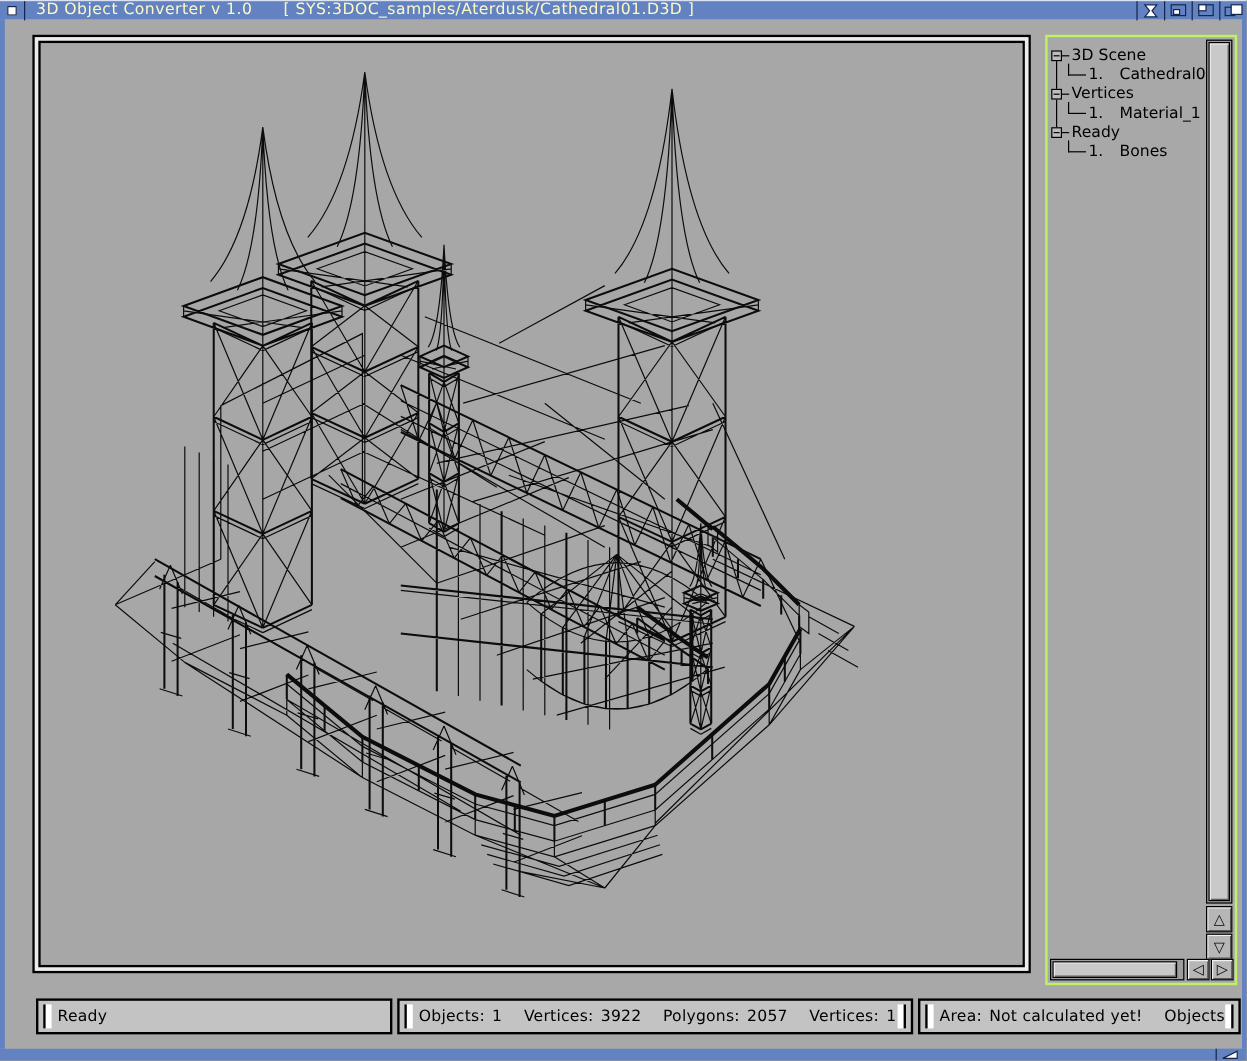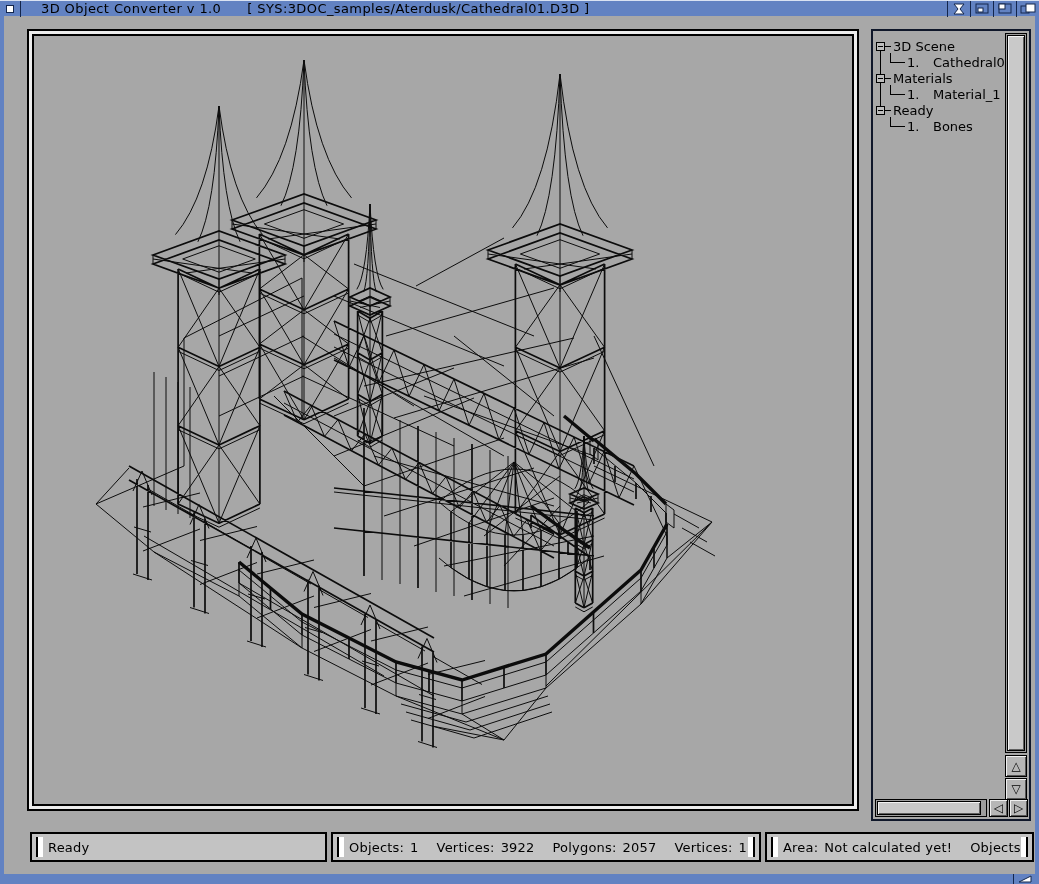--- a/index.html
+++ b/index.html
@@ -12,22 +12,22 @@
   .titlebar{
     position:absolute;left:0;top:0;width:1039px;height:16px;background:#6282c2;
     border-top:1px solid #d9e2f2;display:flex;align-items:center;
   }
   .close-gadget{
     width:21px;height:16px;border-right:1px solid #14264c;display:flex;
     align-items:center;justify-content:center;flex:0 0 auto;cursor:pointer;
   }
   .close-square{width:8px;height:8px;background:#fff;border:1px solid #14264c;}
   .title-text{
-    font-size:13px;line-height:15px;color:#000000;letter-spacing:.4px;white-space:nowrap;
-    margin-left:20px;flex:1 1 auto;overflow:hidden;
+    font-size:13px;line-height:15px;color:#fef9c3;letter-spacing:.4px;white-space:nowrap;
+    margin-left:9px;flex:1 1 auto;overflow:hidden;
   }
   .doc-path{margin-left:26px;}
   .tb-gadgets{display:flex;height:16px;flex:0 0 auto;}
   .tb-gadget{
     width:23px;height:16px;border-left:1px solid #14264c;display:flex;
     align-items:center;justify-content:center;cursor:pointer;
   }
   
   .edge{position:absolute;background:#6282c2;}
   .edge.left{left:0;top:16px;width:4px;height:858px;}
@@ -39,21 +39,21 @@
   }
   
   .viewport{position:absolute;left:27px;top:29px;width:832px;height:782px;border:2px solid #000;}
   .vp-white{width:100%;height:100%;border:3px solid #ececec;}
   .vp-black{width:100%;height:100%;border:2px solid #000;}
   .canvas3d{width:100%;height:100%;background:#a7a7a7;position:relative;cursor:crosshair;}
   .canvas3d svg{display:block;width:100%;height:100%;}
   
   .tree-panel{
     position:absolute;left:871px;top:29px;width:160px;height:792px;
-    border:2px solid #0f172a;background:#a8a8a8;overflow:hidden;
+    border:2px solid #bef264;background:#a8a8a8;overflow:hidden;
   }
   .tree{position:absolute;left:0;top:0;width:130px;height:690px;font-size:13px;}
   .trow{position:absolute;height:16px;line-height:16px;white-space:nowrap;cursor:pointer;}
   .trow .root-label{position:absolute;left:20px;top:0;}
   .trow .child-index{position:absolute;left:34px;top:0;}
   .trow .child-label{position:absolute;left:60px;top:0;}
   .spine{position:absolute;left:7px;top:15px;width:1px;height:65px;background:#000;}
   .lconn{position:absolute;left:17px;width:15px;height:10px;border-left:1px solid #000;border-bottom:1px solid #000;}
   .ebox{
     position:absolute;left:3px;width:9px;height:9px;background:#bdbdbd;border:1px solid #000;cursor:pointer;
@@ -179,21 +179,21 @@
       <div class="trow" style="left:0;top:24px">
         <span class="child-index">1.</span>
         <span class="child-label">Cathedral01</span>
       </div>
 
       <div class="ebox" style="top:43px">
           <i></i>
         </div>
       <div class="etick" style="top:47px"></div>
       <div class="trow" style="left:0;top:40px">
-        <span class="root-label">Materials</span>
+        <span class="root-label">Vertices</span>
       </div>
       <div class="lconn" style="top:54px"></div>
       <div class="trow" style="left:0;top:56px">
         <span class="child-index">1.</span>
         <span class="child-label">Material_1</span>
       </div>
 
       <div class="ebox" style="top:75px">
           <i></i>
         </div>

